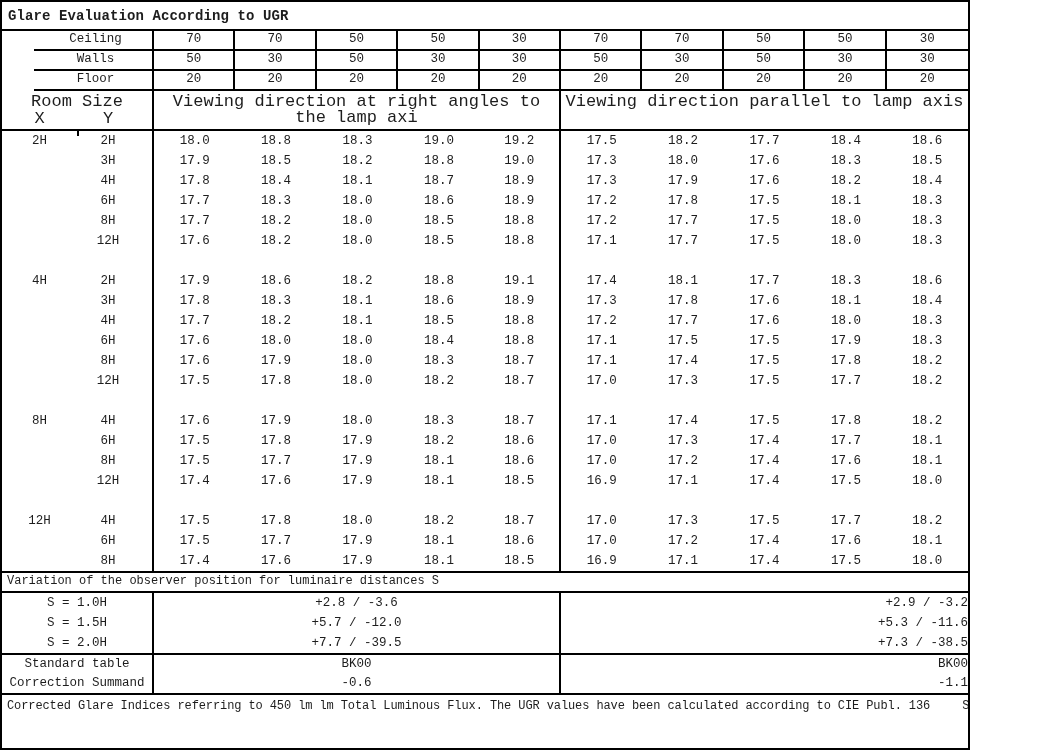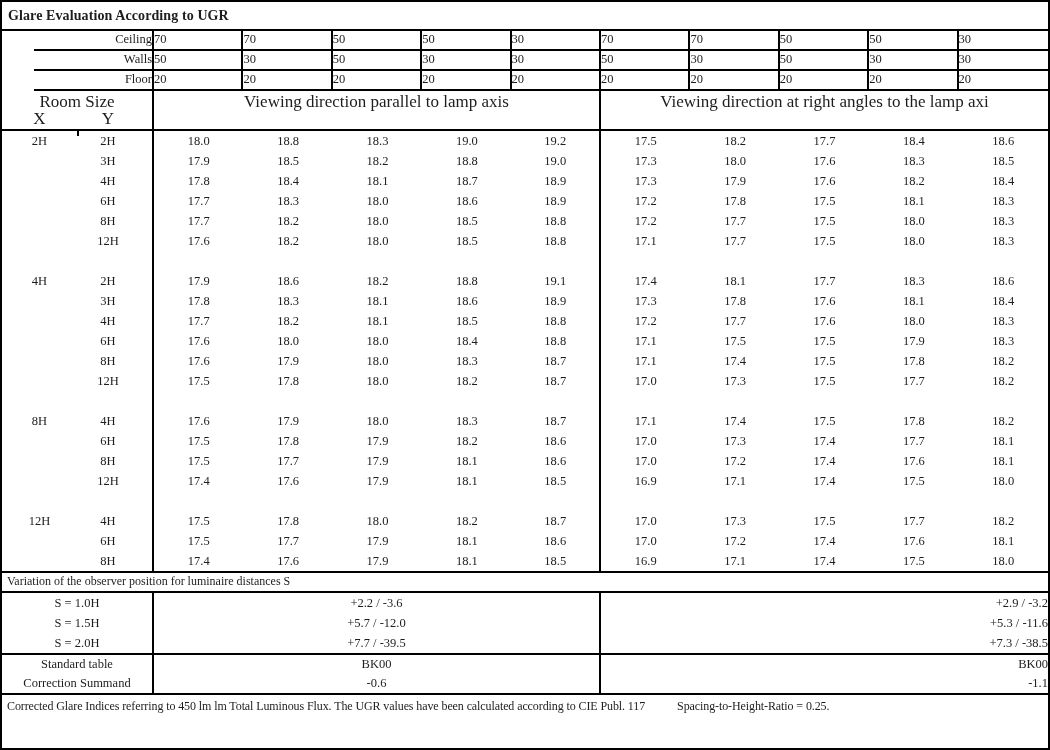--- a/index.html
+++ b/index.html
@@ -1,36 +1,36 @@
 <!DOCTYPE html>
 <html><head>
 <meta charset="utf-8">
 <style>
   * { margin:0; padding:0; box-sizing:border-box; }
   body { background:#fff; }
   .page {
-    width:1050px; height:750px; position:relative; background:#fff;
-    font-family:Liberation Serif, serif; color:#1d1d1d;padding-left:48px;
+    width:970px; height:750px; position:relative; background:#fff;
+    font-family:Liberation Mono, monospace; color:#1d1d1d;padding-left:48px;
   }
   .frame { position:absolute; inset:0; border:2px solid #000; overflow:hidden; }
 
   .title-row {
     height:29px; border-bottom:2px solid #000;
     display:flex; align-items:center; padding-left:6px;
     font-size:14px; font-weight:bold; letter-spacing:0.1px;
   }
 
   
   .surface-row {
     display:grid; grid-template-columns:152px repeat(10, 1fr);
     height:20px; line-height:17px; font-size:12.5px;
   }
-  .surface-row > div { border-bottom:2px solid #000; border-right:2px solid #000; }
+  .surface-row > div { border-bottom:2px solid #000; border-right:2px solid #000; text-align:center; }
   .surface-row > div:last-child { border-right:none; }
-  .surface-row .lbl { text-align:right; padding-left:5px;margin-left:32px; }
+  .surface-row .lbl { text-align:center; padding-left:5px;margin-left:32px; }
 
   
   .header-row {
     display:grid; grid-template-columns:152px 1fr 1fr;
     height:40px; border-bottom:2px solid #000; font-size:17px;
   }
   .header-row > div { border-right:2px solid #000; }
   .header-row > div:last-child { border-right:none; }
   .hdr-room { text-align:center; }
   .hdr-room .rs { line-height:18px; padding-top:2px; }
@@ -120,22 +120,22 @@
       </div>
 
     <div class="header-row">
       <div class="hdr-room">
         <div class="rs">Room Size</div>
         <div class="xy">
           <span class="hx">X</span>
           <span class="hy">Y</span>
         </div>
       </div>
+      <div class="hdr-view">Viewing direction at right angles to the lamp axi</div>
       <div class="hdr-view">Viewing direction parallel to lamp axis</div>
-      <div class="hdr-view">Viewing direction at right angles to the lamp axi</div>
     </div>
 
     <div class="ugr-body" id="ugr-body">
         <div class="body-row">
           <div class="rs-cell">
             <div class="bx">2H</div>
             <div class="by">2H</div>
           </div>
           <div class="v">18.0</div>
           <div class="v">18.8</div>
@@ -484,21 +484,21 @@
           <div class="v">17.5</div>
           <div class="v">18.0</div>
         </div>
       </div>
 
     <div class="variation-row">Variation of the observer position for luminaire distances S</div>
 
     <div class="s-section" id="s-section">
         <div class="s-row">
           <div>S = 1.0H</div>
-          <div>+2.2 / -3.6</div>
+          <div>+2.8 / -3.6</div>
           <div>+2.9 / -3.2</div>
         </div>
         <div class="s-row">
           <div>S = 1.5H</div>
           <div>+5.7 / -12.0</div>
           <div>+5.3 / -11.6</div>
         </div>
         <div class="s-row">
           <div>S = 2.0H</div>
           <div>+7.7 / -39.5</div>
@@ -513,18 +513,18 @@
           <div>BK00</div>
         </div>
         <div class="std-row">
           <div>Correction Summand</div>
           <div>-0.6</div>
           <div>-1.1</div>
         </div>
       </div>
 
     <div class="footer-row">
-      <span>Corrected Glare Indices referring to 450 lm lm Total Luminous Flux. The UGR values have been calculated according to CIE Publ. 117</span>
+      <span>Corrected Glare Indices referring to 450 lm lm Total Luminous Flux. The UGR values have been calculated according to CIE Publ. 136</span>
       <span>Spacing-to-Height-Ratio = 0.25.</span>
     </div>
 
   </div>
 </div>
 
 </body></html>

